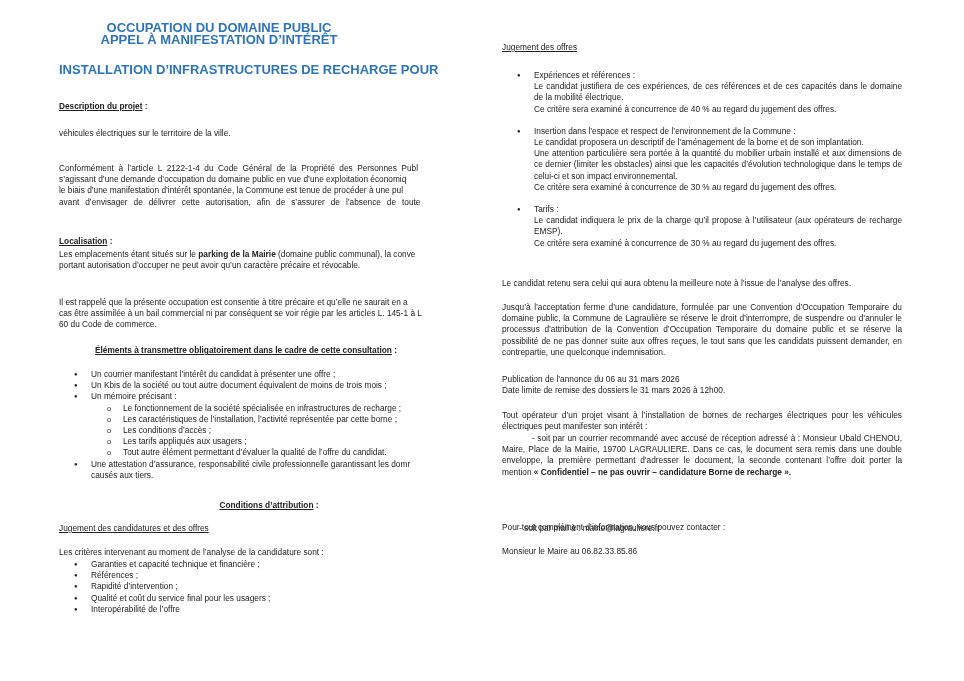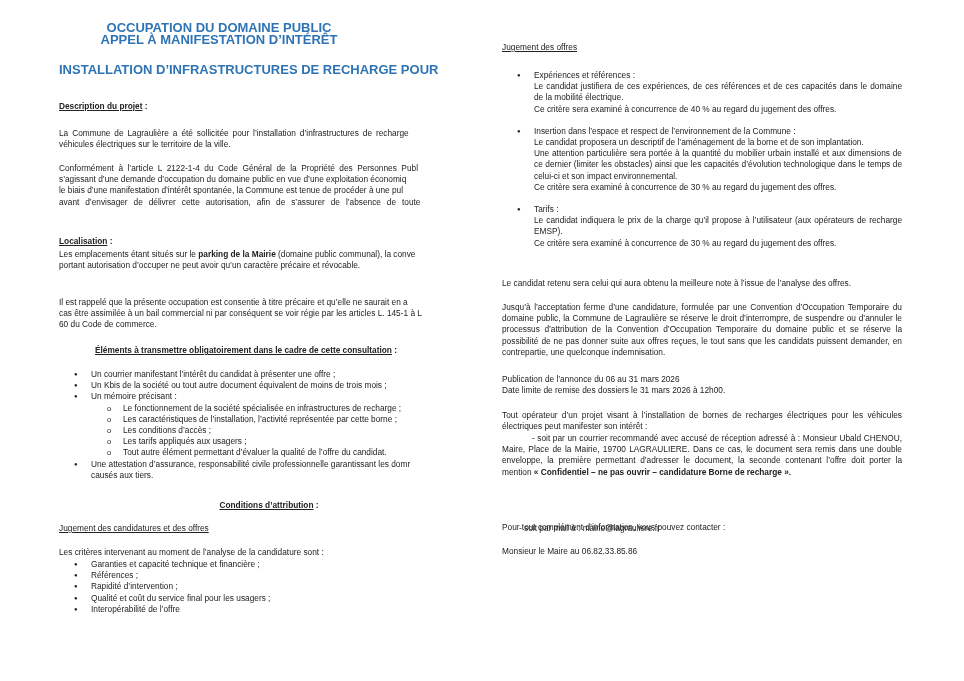--- a/index.html
+++ b/index.html
@@ -37,21 +37,20 @@
   <div class="title t2">
     <span>INSTALLATION D’INFRASTRUCTURES DE RECHARGE POUR VÉHICULES ÉLECTRIQUE</span>
   </div>
 
   <div class="inner">
 
     <div class="abs nowrap" style="top:101px;">
       <span class="h">Description du projet</span><span class="bold"> :</span>
     </div>
     <div class="abs nowrap" style="top:128px;">
-      <div style="word-spacing:1.6px;">La Commune de Lagraulière a été sollicitée pour l’installation d’infrastructures de recharge</div>
       <div>véhicules électriques sur le territoire de la ville.</div>
     </div>
     <div class="abs nowrap" style="top:163px;">
       <div style="word-spacing:2.2px;">Conformément à l’article L 2122-1-4 du Code Général de la Propriété des Personnes Publ</div>
       <div>s’agissant d’une demande d’occupation du domaine public en vue d’une exploitation économiq</div>
       <div>le biais d’une manifestation d’intérêt spontanée, la Commune est tenue de procéder à une pul</div>
       <div style="word-spacing:3.6px;">avant d’envisager de délivrer cette autorisation, afin de s’assurer de l’absence de toute</div>
     </div>
 
     <div class="abs nowrap" style="top:236px;">

